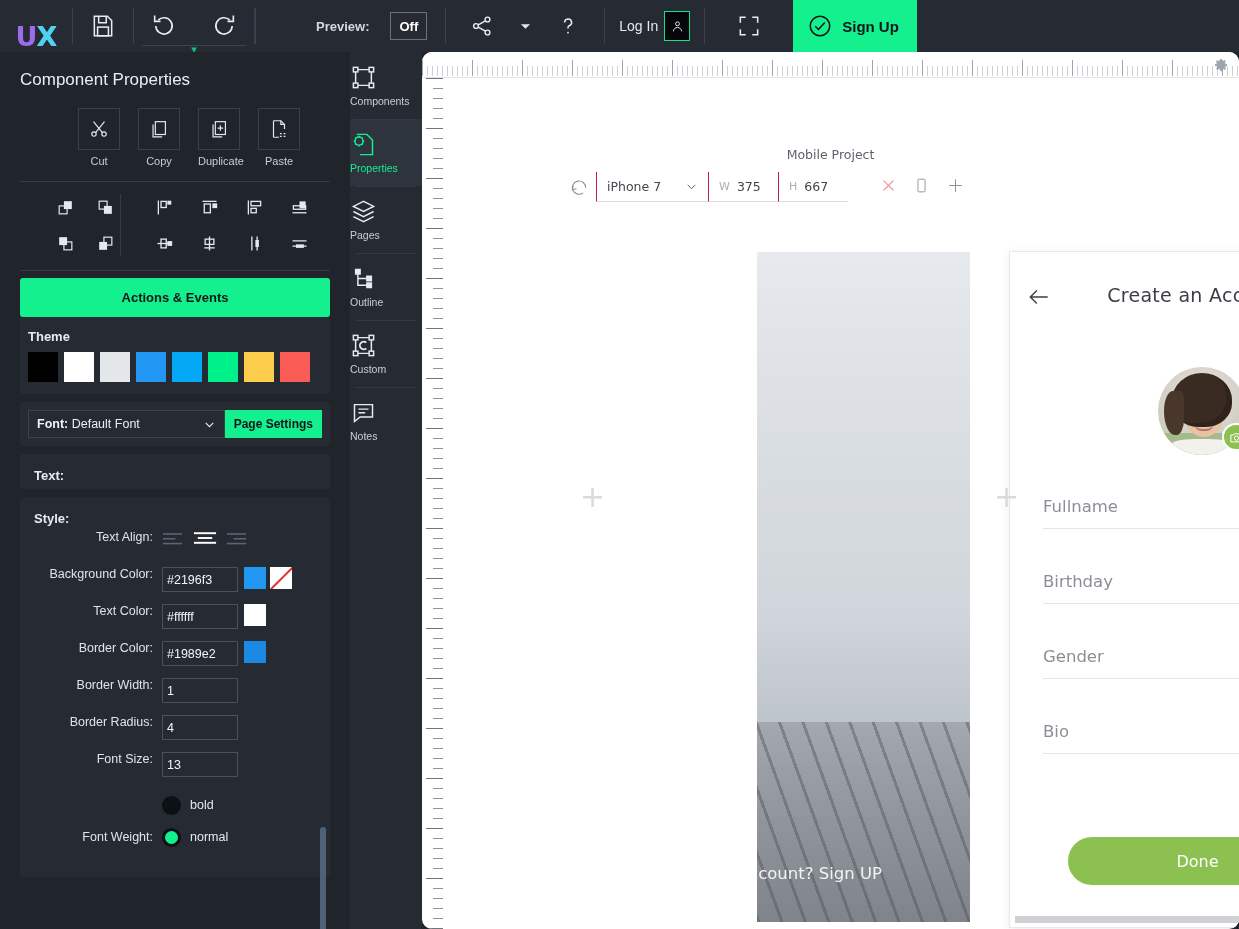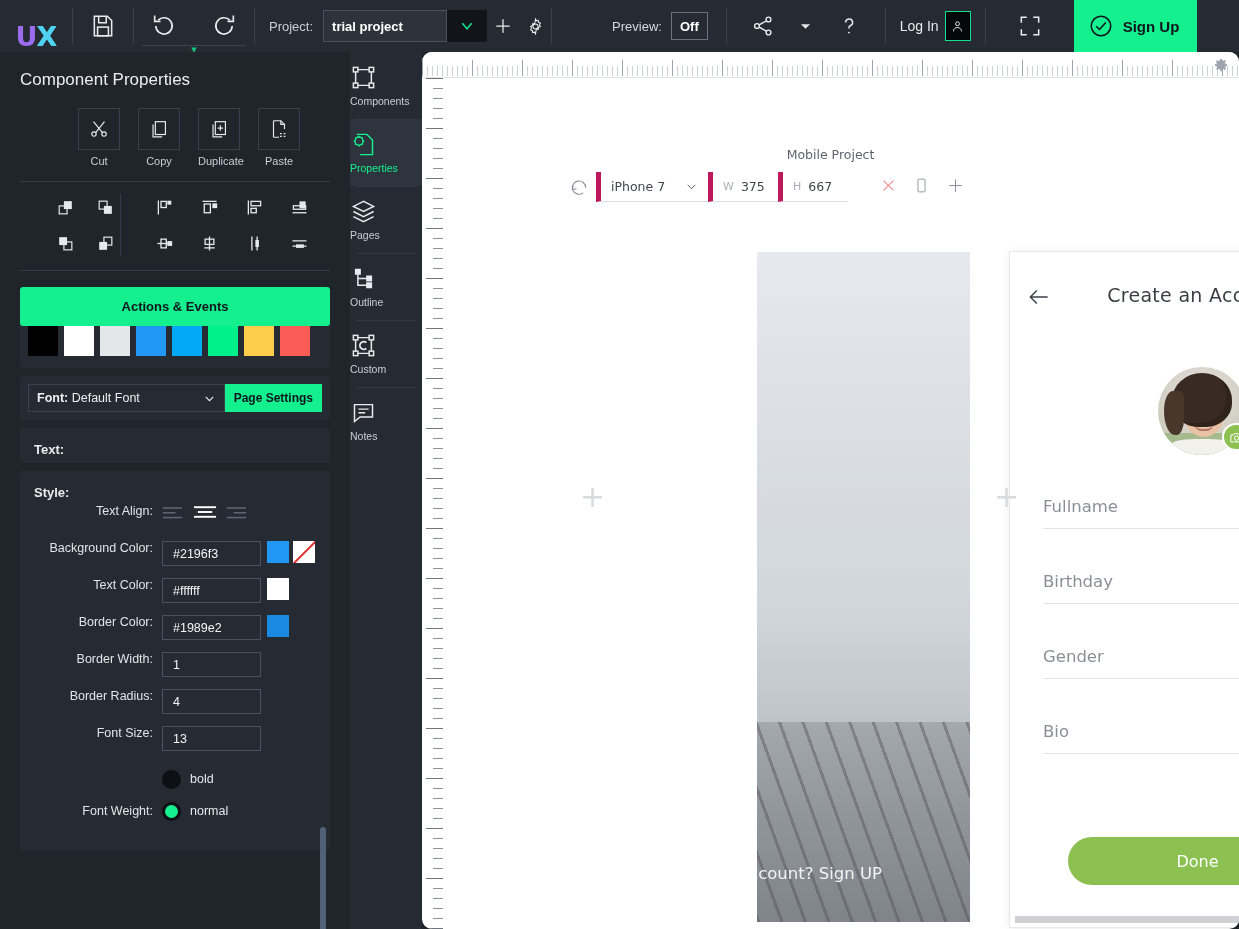--- a/index.html
+++ b/index.html
@@ -42,21 +42,21 @@
     padding: 0 8px;
   }
   .proj-caret-btn {
     width: 40px; height: 32px; background: #11141a; display: flex; align-items: center;
     justify-content: center; color: #14e08a; cursor: pointer;
   }
   .plus-btn, .gear-btn {
     width: 32px; height: 52px; display: flex; align-items: center; justify-content: center;
     color: #e8ecf2; cursor: pointer;
   }
-  .prev-label { color: #d2d8e0; font-size: 13px; margin-right: 9px; }
+  .prev-label { color: #d2d8e0; font-size: 13px; margin-right: 21px; font-weight: bold; }
   .prev-toggle {
     min-width: 36px; height: 28px; border: 1px solid #6b727d; color: #ffffff;
     font-size: 13px; font-weight: bold; display: flex; align-items: center;
     justify-content: center; padding: 0 8px; cursor: pointer;
   }
   .login-label { color: #e4e9ef; font-size: 14px; margin-right: 6px; }
   .login-av {
     width: 26px; height: 30px; background: #05070a; border: 1px solid #14e08a;
     display: flex; align-items: center; justify-content: center; cursor: pointer;
   }
@@ -113,22 +113,22 @@
   }
   .text-lbl { color: #e7ebf1; font-size: 13px; font-weight: bold; padding: 14px 0 6px 14px; }
   .text-input {
     margin: 0 16px 14px 34px; height: 26px; border: 1px solid #4a515d; background: transparent;
     color: #f2f5f9; font-size: 13px; display: flex; align-items: center; padding: 0 7px;
   }
   .style-lbl { color: #e7ebf1; font-size: 13px; font-weight: bold; padding: 14px 0 4px 14px; }
   .prow { display: flex; align-items: flex-start; height: 37px; padding-left: 14px; }
   .plbl { width: 128px; text-align: right; color: #dfe4eb; font-size: 12.5px; padding-right: 9px; }
   .pinput {
-    width: 99px; height: 25px; border: 1px solid #4a515d; background: transparent;
-    color: #f2f5f9; font-size: 12.5px; display: flex; align-items: center; padding: 0 10px;
+    width: 76px; height: 25px; border: 1px solid #4a515d; background: transparent;
+    color: #f2f5f9; font-size: 12.5px; display: flex; align-items: center; padding: 0 4px;
   }
   .swatch-sm { width: 22px; height: 22px; margin-left: 6px; }
   .swatch-none {
     width: 22px; height: 22px; margin-left: 4px; background: #fff; position: relative; overflow: hidden;
   }
   .swatch-none::after {
     content: ""; position: absolute; left: -4px; top: 10px; width: 32px; height: 1.5px;
     background: #e03030; transform: rotate(-45deg);
   }
   .ta-ico { width: 25px; height: 16px; margin-right: 6px; cursor: pointer; display: block; }
@@ -175,21 +175,21 @@
   .mockup-title {
     position: absolute; left: 0; right: 0; top: 95px; text-align: center;
     font-size: 12.5px; color: #5d636c; font-family: "DejaVu Sans", sans-serif;
   }
   .devbar {
     position: absolute; left: 140px; top: 118px; width: 420px; height: 34px;
     display: flex; align-items: center;
   }
   .dev-reset { color: #8b9099; width: 34px; display: flex; justify-content: center; cursor: pointer; }
   .dev-cell {
-    height: 30px; border-left: 5px solid #be185d; border-bottom: 1px solid #dcdee2;
+    height: 30px; border-left: 1px solid #be185d; border-bottom: 1px solid #dcdee2;
     display: flex; align-items: center; padding: 0 10px; gap: 7px; font-size: 12.5px;
     color: #42464d; font-family: "DejaVu Sans", sans-serif;
   }
   .dev-cell.sel { width: 112px; justify-content: space-between; cursor: pointer; }
   .dev-cell.dim { width: 70px; }
   .dev-unit { color: #a9aeb6; font-size: 11px; }
   .dev-actions { display: flex; align-items: center; gap: 16px; margin-left: 32px; }
   .da { cursor: pointer; }
 
   
@@ -313,42 +313,20 @@
         <svg width="28" height="28" viewBox="0 0 24 24" fill="none" stroke="currentColor" stroke-width="1.4">
           <path d="M17 7a7 7 0 1 0 2 5"></path>
             <path d="M20 3v5h-5"></path>
         </svg>
       </div>
       <div class="undo-rule"></div>
       <div class="undo-caret">▾</div>
     </div>
     <div class="tb-sep"></div>
 
-    <div class="tb-seg">
-      <span class="proj-label">Project:</span>
-      <div class="proj-field">
-        <span>trial project</span>
-      </div>
-      <div class="proj-caret-btn">
-        <svg width="16" height="16" viewBox="0 0 24 24" fill="none" stroke="currentColor" stroke-width="2.4">
-            <path d="M5 8l7 8 7-8"></path>
-          </svg>
-      </div>
-      <div class="plus-btn">
-        <svg width="20" height="20" viewBox="0 0 24 24" fill="none" stroke="currentColor" stroke-width="1.5">
-            <path d="M12 4v16M4 12h16"></path>
-          </svg>
-      </div>
-      <div class="gear-btn">
-        <svg width="19" height="19" viewBox="0 0 24 24" fill="none" stroke="currentColor" stroke-width="1.3">
-          <circle cx="12" cy="12" r="3.2"></circle>
-          <path d="M12 2.6l1.1 2.2 2.4-.5.5 2.4 2.2 1.1-1.3 2.1 1.3 2.1-2.2 1.1-.5 2.4-2.4-.5L12 21.4l-1.1-2.2-2.4.5-.5-2.4-2.2-1.1L7.1 14 5.8 11.9l2.2-1.1.5-2.4 2.4.5z"></path>
-        </svg>
-      </div>
-    </div>
     <div class="tb-sep"></div>
 
     <div class="tb-seg" style="padding:0 18px 0 60px;">
       <span class="prev-label">Preview:</span>
       <div class="prev-toggle">
         <span>Off</span>
       </div>
     </div>
     <div class="tb-sep"></div>
 
@@ -532,24 +510,25 @@
             <svg width="21" height="21" viewBox="0 0 24 24" fill="none" stroke="currentColor" stroke-width="1.5">
               <path d="M4 9h16M4 15h16"></path>
               <rect x="8" y="13" width="9" height="4" fill="currentColor" stroke="none"></rect>
             </svg>
           </div>
       </div>
     </div>
 
     <div class="hr-line"></div>
 
-    <div class="card" style="margin-top:16px;">
+    <div class="card" style="margin-top:7px;">
       <div class="ae-btn">
         <span>Actions &amp; Events</span>
       </div>
+      <div class="theme-lbl">Theme</div>
       <div class="sw-row">
         <div class="sw" style="background:#000000"></div>
         <div class="sw" style="background:#ffffff"></div>
         <div class="sw" style="background:#e4e7ea"></div>
         <div class="sw" style="background:#2196f3"></div>
         <div class="sw" style="background:#03a9f4"></div>
         <div class="sw" style="background:#00f08a"></div>
         <div class="sw" style="background:#fbcd4a"></div>
         <div class="sw" style="background:#fa5c55"></div>
       </div>

